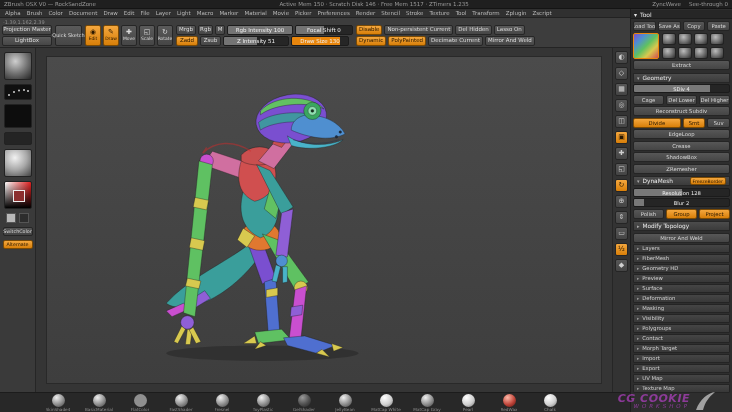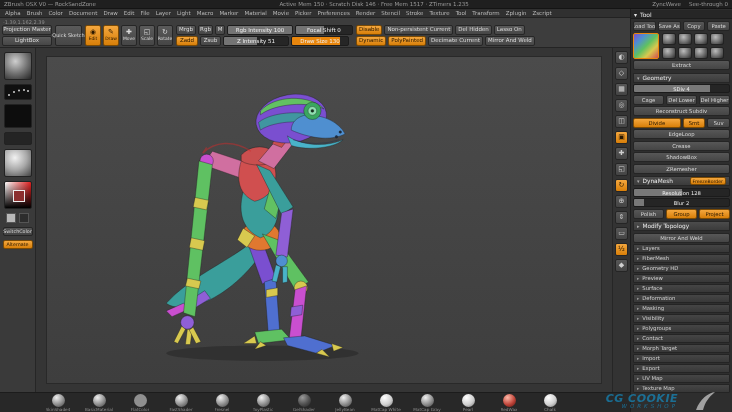--- a/index.html
+++ b/index.html
@@ -144,22 +144,22 @@
   .mat-item { width:28px; display:flex; flex-direction:column; align-items:center; gap:0px; }
   .ball { width:13px; height:13px; border-radius:50%;
     background:radial-gradient(circle at 35% 28%, #efefef, #9a9a9a 48%, #4e4e4e 90%); }
   .mat-item[data-tint="red"] .ball { background:radial-gradient(circle at 35% 28%, #ffb9a8, #c0453a 55%, #5c1510 95%); }
   .mat-item[data-tint="dark"] .ball { background:radial-gradient(circle at 35% 28%, #9a9a9a, #555 50%, #222 95%); }
   .mat-item[data-tint="light"] .ball { background:radial-gradient(circle at 35% 28%, #ffffff, #cfcfcf 55%, #7c7c7c 95%); }
   .mat-item[data-tint="flat"] .ball { background:#8f8f8f; }
   .mat-label { font-size:4.2px; color:#8d8d8d; max-width:30px; overflow:hidden; white-space:nowrap; }
   
   .watermark {
-    position:absolute; right:16px; bottom:1px; z-index:40; display:flex; align-items:center; gap:16px;
-    opacity:.55; color:#0ea5e9; font-style:italic;
+    position:absolute; right:16px; bottom:1px; z-index:40; display:flex; align-items:center; gap:4px;
+    opacity:.55; color:#d946ef; font-style:italic;
   }
   .wm-text { display:flex; flex-direction:column; align-items:flex-end; line-height:1; }
   .wm-line1 { font-size:11px; font-weight:bold; letter-spacing:.5px; }
   .wm-line2 { font-size:5.5px; letter-spacing:3px; }
 </style>
 </head>
 <body>
 
 <div class="root">
 

